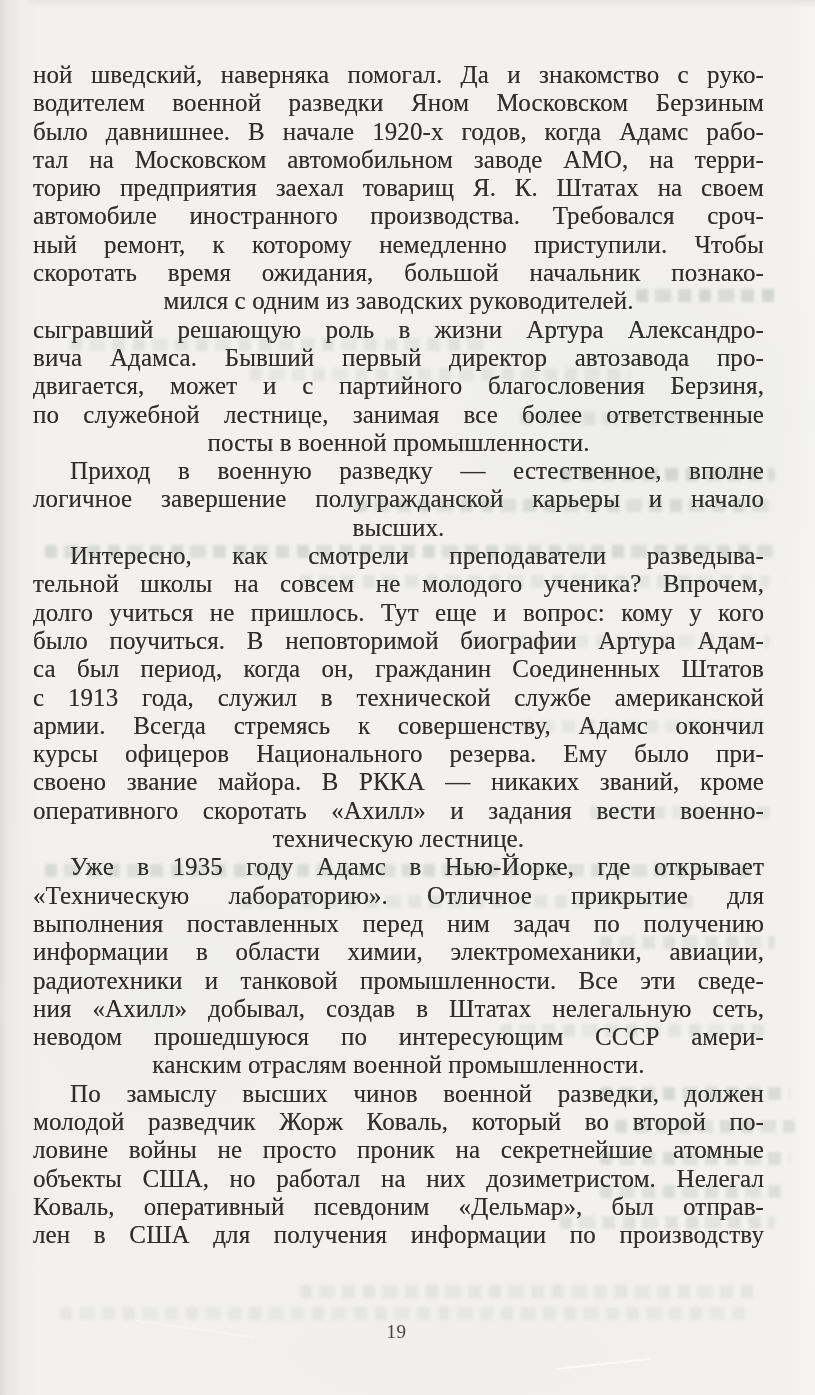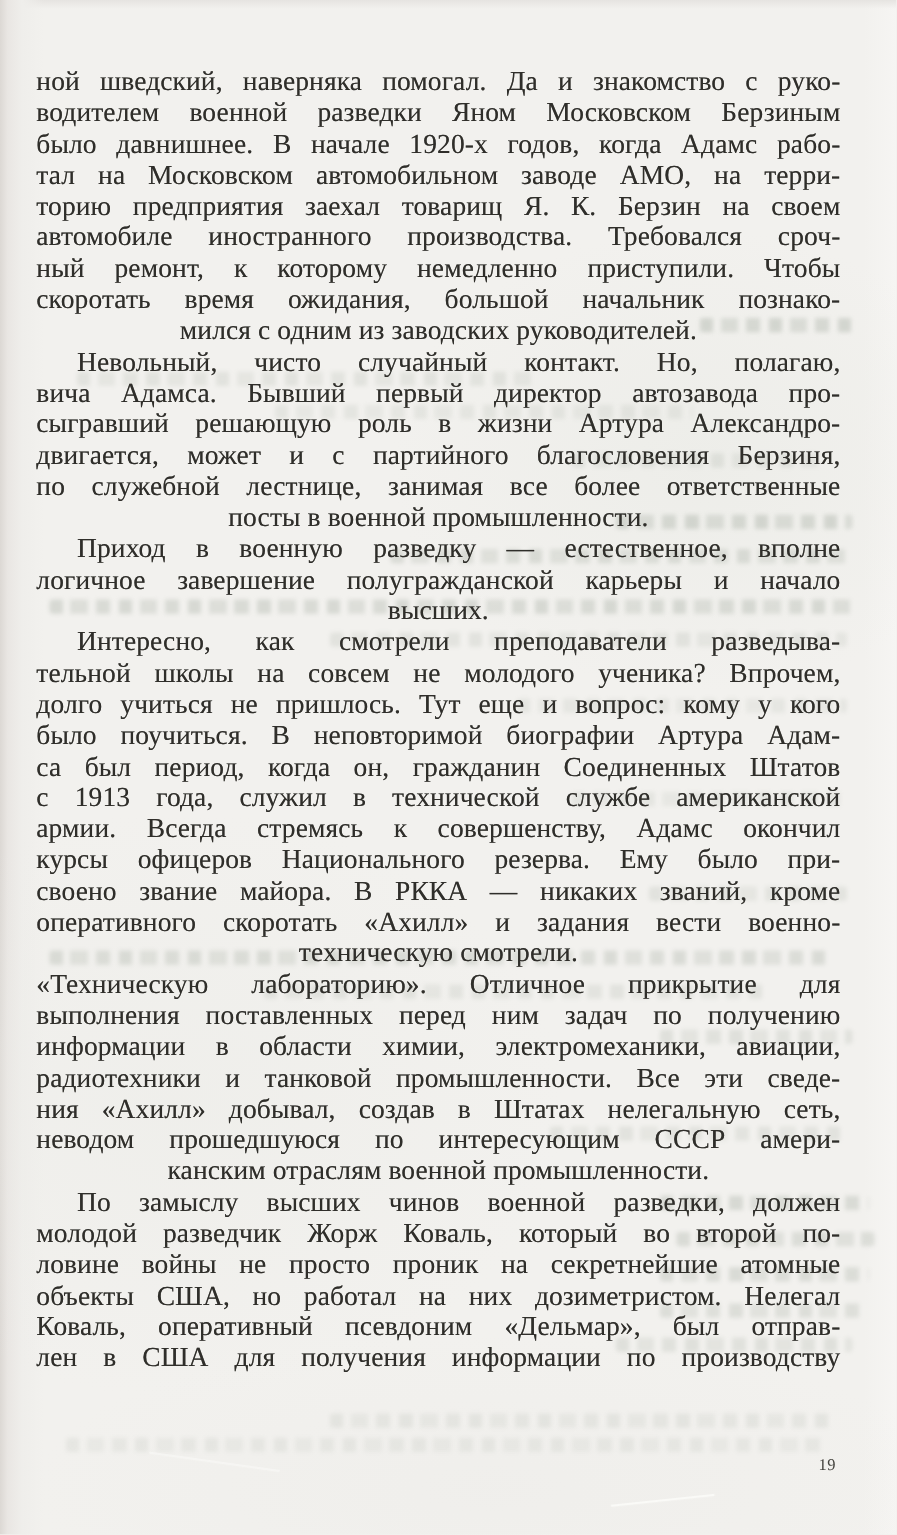--- a/index.html
+++ b/index.html
@@ -33,22 +33,22 @@
     text-shadow:0 0 .5px rgba(45,44,40,.55);
     letter-spacing:.1px;
   }
   .paragraph{margin:0;padding:0;}
   .line{white-space:normal;}
   .line.just{text-align:justify;text-align-last:justify;}
   .line.last{text-align:center;}
   .line.indent{text-indent:37px;}
   .pagenum{
     position:absolute;left:33px;top:1319px;width:731px;
-    text-align:right;padding-right:4px;box-sizing:border-box;
-    font-size:15px;line-height:26px;color:#45443f;
+    text-align:center;padding-right:4px;box-sizing:border-box;
+    font-size:19px;line-height:26px;color:#45443f;
     letter-spacing:.5px;
   }
   
   .g{
     position:absolute;height:13px;border-radius:3px;
     background:repeating-linear-gradient(90deg,
       rgba(143,153,140,.55) 0 12px, rgba(143,153,140,0) 12px 19px,
       rgba(143,153,140,.42) 19px 35px, rgba(143,153,140,0) 35px 42px,
       rgba(143,153,140,.5) 42px 55px, rgba(143,153,140,0) 55px 63px);
     filter:blur(1.7px);
@@ -93,53 +93,53 @@
 
   <div class="scratch" style="top:1363px;left:555px;width:95px;transform:rotate(-6deg)"></div>
   <div class="scratch" style="top:1328px;left:135px;width:120px;transform:rotate(8deg);opacity:.6"></div>
 
   <div class="textblock" id="textblock">
       <div class="paragraph">
         <div class="line just">ной шведский, наверняка помогал. Да и знакомство с руко-</div>
         <div class="line just">водителем военной разведки Яном Московском Берзиным</div>
         <div class="line just">было давнишнее. В начале 1920-х годов, когда Адамс рабо-</div>
         <div class="line just">тал на Московском автомобильном заводе АМО, на терри-</div>
-        <div class="line just">торию предприятия заехал товарищ Я. К.  Берзин на своем</div>
+        <div class="line just">торию предприятия заехал товарищ Я. К.  Штатах на своем</div>
         <div class="line just">автомобиле иностранного производства. Требовался сроч-</div>
         <div class="line just">ный ремонт, к которому немедленно приступили. Чтобы</div>
         <div class="line just">скоротать время ожидания, большой начальник познако-</div>
         <div class="line last">мился с одним из заводских руководителей.</div>
       </div>
       <div class="paragraph">
-        <div class="line just indent">Невольный, чисто случайный контакт. Но, полагаю,</div>
+        <div class="line just">сыгравший решающую роль в жизни Артура Александро-</div>
         <div class="line just">вича Адамса. Бывший первый директор автозавода про-</div>
-        <div class="line just">сыгравший решающую роль в жизни Артура Александро-</div>
         <div class="line just">двигается, может и с партийного благословения Берзиня,</div>
         <div class="line just">по служебной лестнице, занимая все более ответственные</div>
         <div class="line last">посты в военной промышленности.</div>
       </div>
       <div class="paragraph">
         <div class="line just indent">Приход в военную разведку — естественное, вполне</div>
         <div class="line just">логичное завершение полугражданской карьеры и начало</div>
         <div class="line last">высших.</div>
       </div>
       <div class="paragraph">
         <div class="line just indent">Интересно, как смотрели преподаватели разведыва-</div>
         <div class="line just">тельной школы на совсем не молодого ученика? Впрочем,</div>
         <div class="line just">долго учиться не пришлось. Тут еще и вопрос: кому у кого</div>
         <div class="line just">было поучиться. В неповторимой биографии Артура Адам-</div>
         <div class="line just">са был период, когда он, гражданин Соединенных Штатов</div>
         <div class="line just">с 1913 года, служил в технической службе американской</div>
         <div class="line just">армии. Всегда стремясь к совершенству, Адамс окончил</div>
         <div class="line just">курсы офицеров Национального резерва. Ему было при-</div>
         <div class="line just">своено звание майора. В РККА — никаких званий, кроме</div>
         <div class="line just">оперативного скоротать «Ахилл» и задания вести военно-</div>
-        <div class="line last">техническую смотрели.</div>
+        <div class="line last">техническую лестнице.</div>
       </div>
       <div class="paragraph">
+        <div class="line just indent">Уже в 1935 году Адамс в Нью-Йорке, где открывает</div>
         <div class="line just">«Техническую лабораторию». Отличное прикрытие для</div>
         <div class="line just">выполнения поставленных перед ним задач по получению</div>
         <div class="line just">информации в области химии, электромеханики, авиации,</div>
         <div class="line just">радиотехники и танковой промышленности. Все эти сведе-</div>
         <div class="line just">ния «Ахилл» добывал, создав в Штатах нелегальную сеть,</div>
         <div class="line just">неводом прошедшуюся по интересующим СССР амери-</div>
         <div class="line last">канским отраслям военной промышленности.</div>
       </div>
       <div class="paragraph">
         <div class="line just indent">По замыслу высших чинов военной разведки, должен</div>

